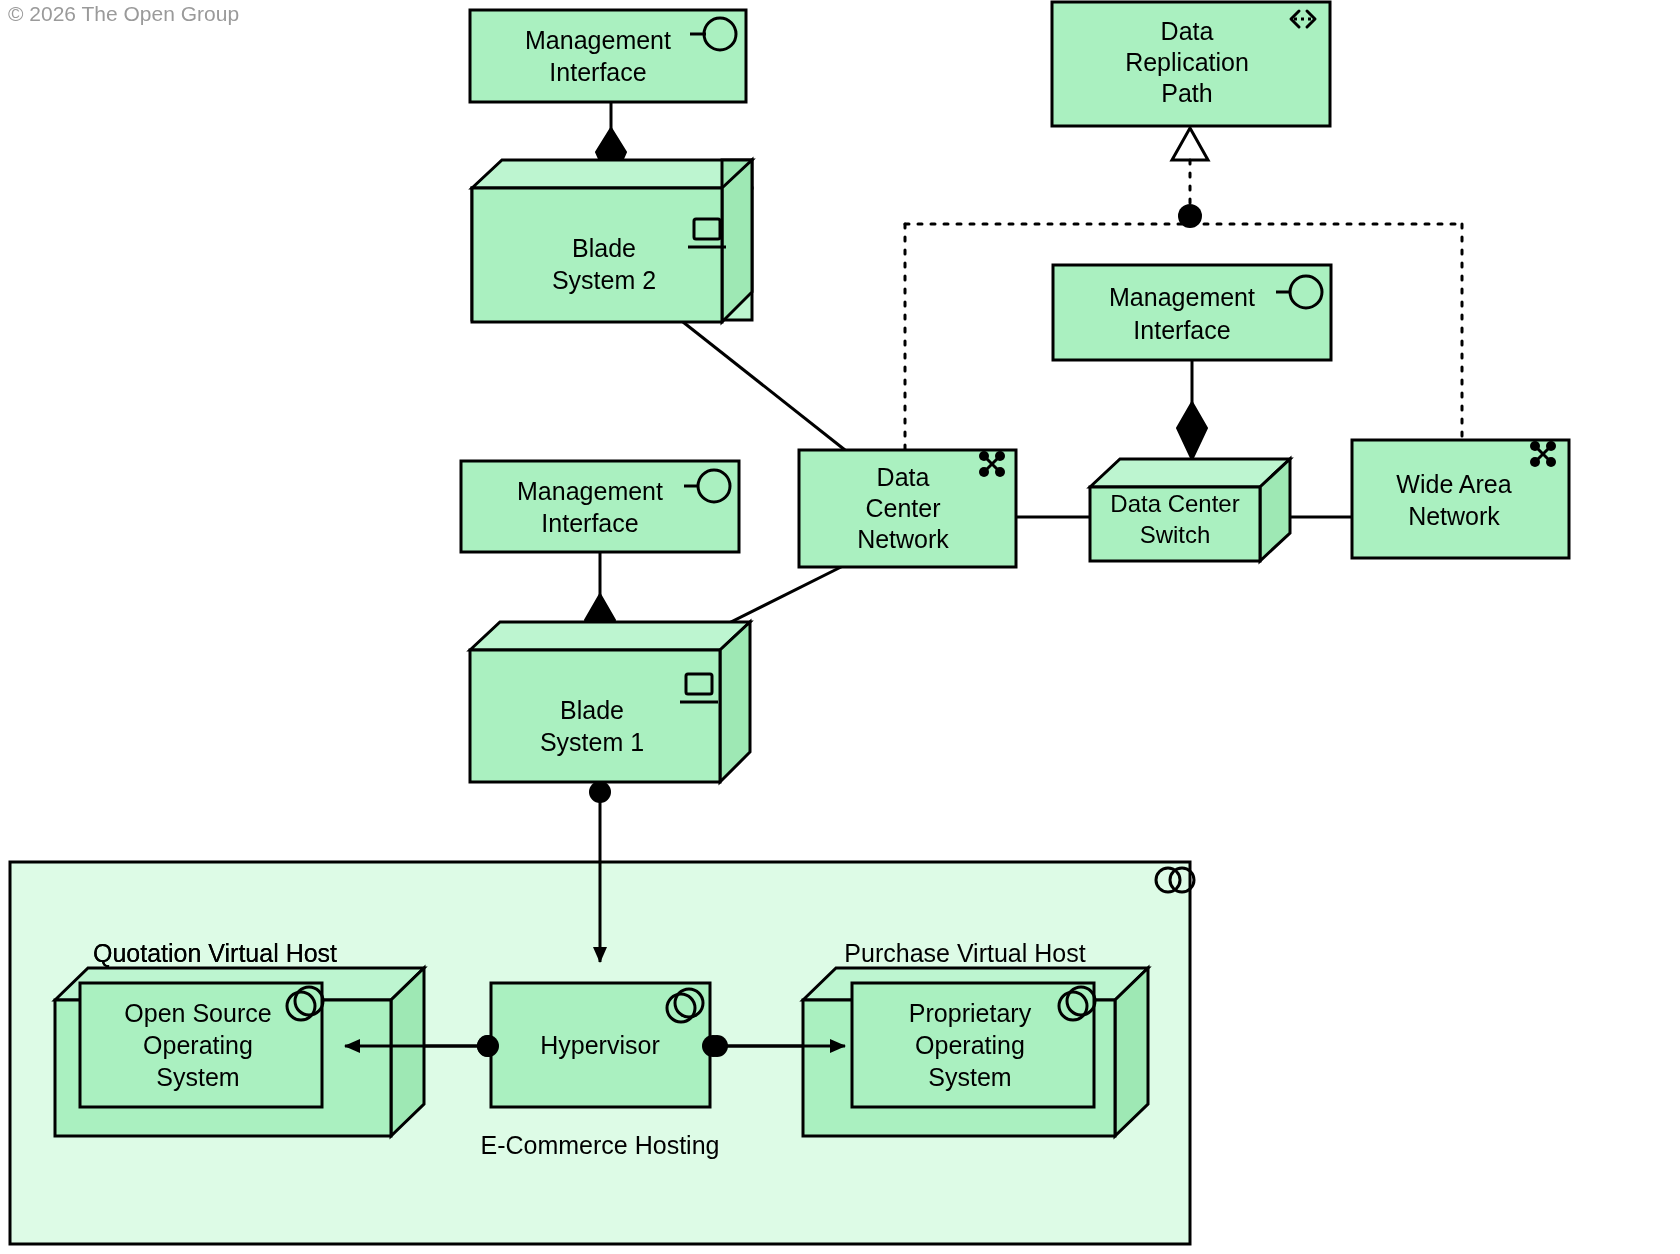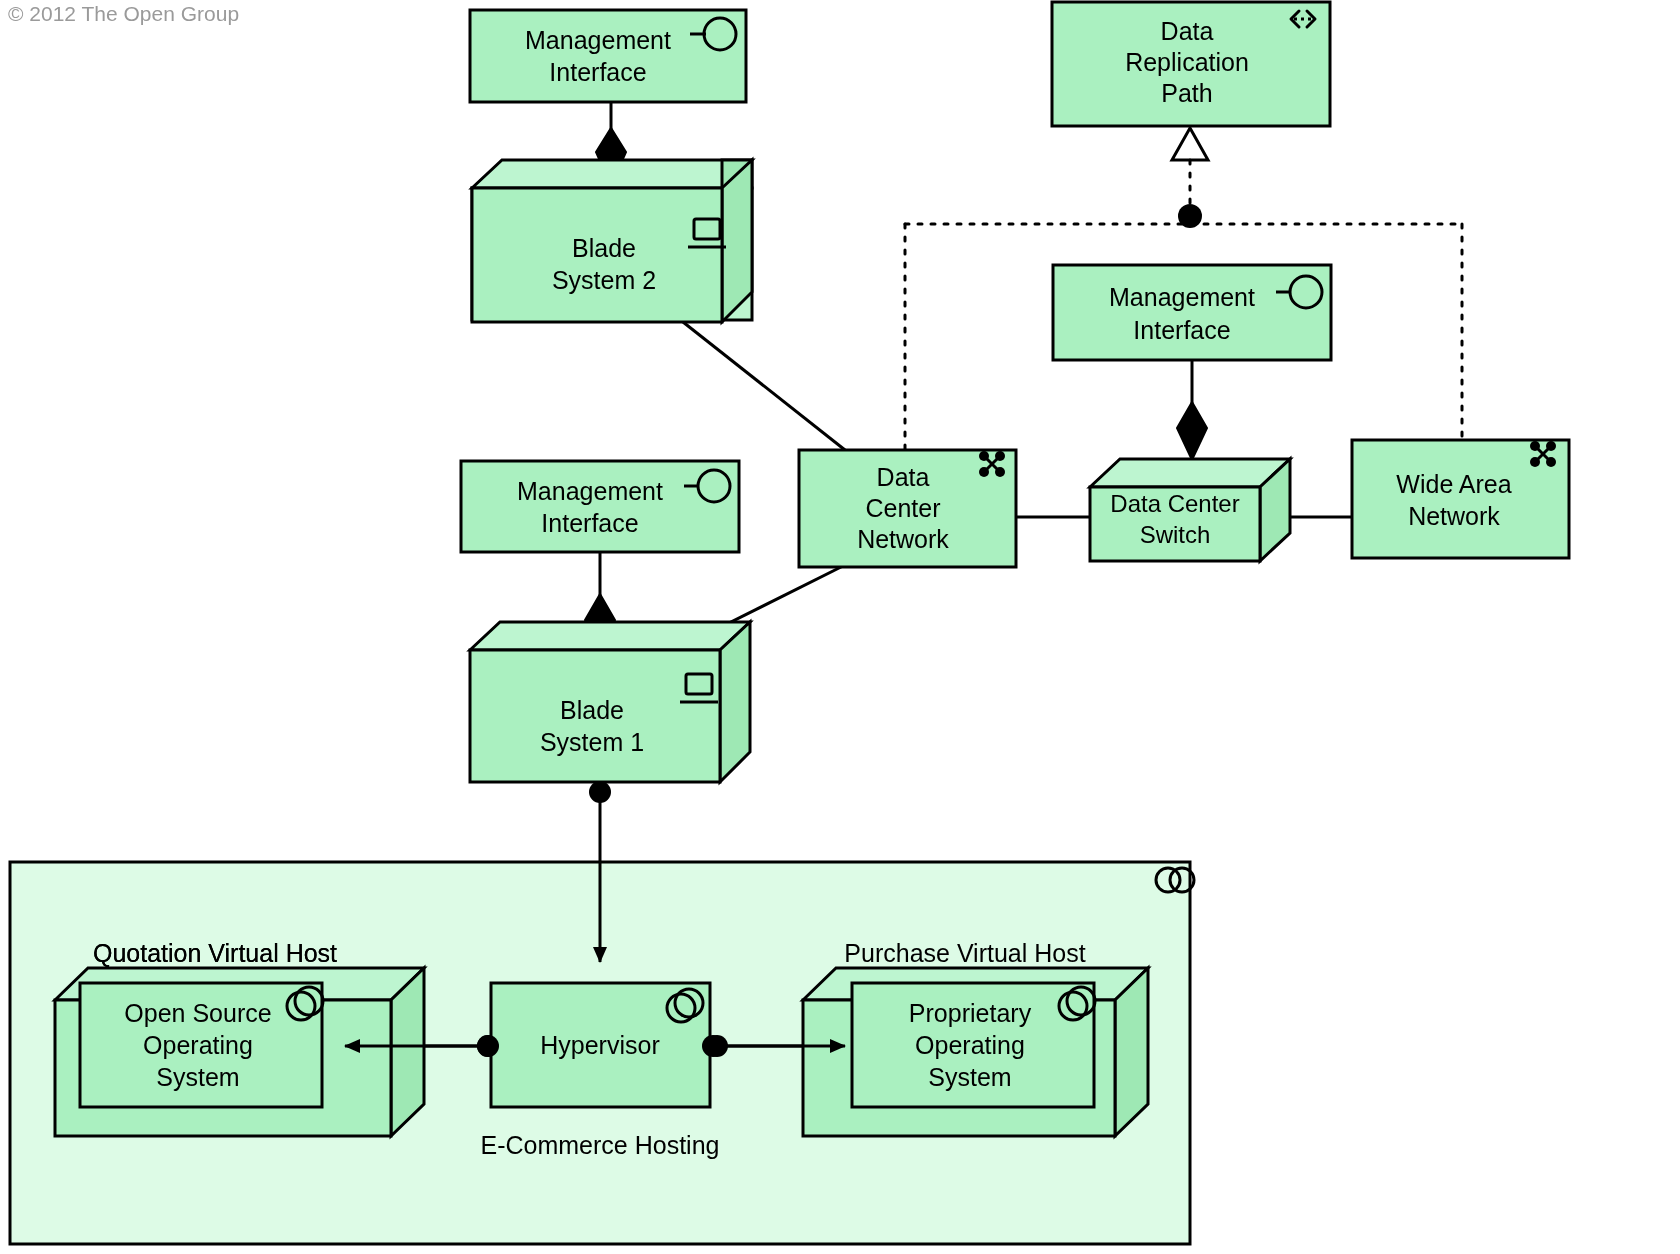--- a/index.html
+++ b/index.html
@@ -93,21 +93,21 @@
     fill: #ffffff;
     stroke: #000000;
     stroke-width: 3;
   }
 </style>
 </head>
 <body>
 
 <div id="canvas">
 
-  <div class="copyright">© 2012 The Open Group</div>
+  <div class="copyright">© 2026 The Open Group</div>
 
   <svg id="svgroot" viewBox="0 0 1680 1254">
 
     <defs>
 
       <marker id="mk-arrow" markerWidth="16" markerHeight="14" refX="15" refY="7" orient="auto" markerUnits="userSpaceOnUse">
         <path d="M0,0 L16,7 L0,14 z" fill="#000000"></path>
       </marker>
       <marker id="mk-ball" markerWidth="18" markerHeight="18" refX="9" refY="9" orient="auto" markerUnits="userSpaceOnUse">
         <circle cx="9" cy="9" r="8" fill="#000000"></circle>

